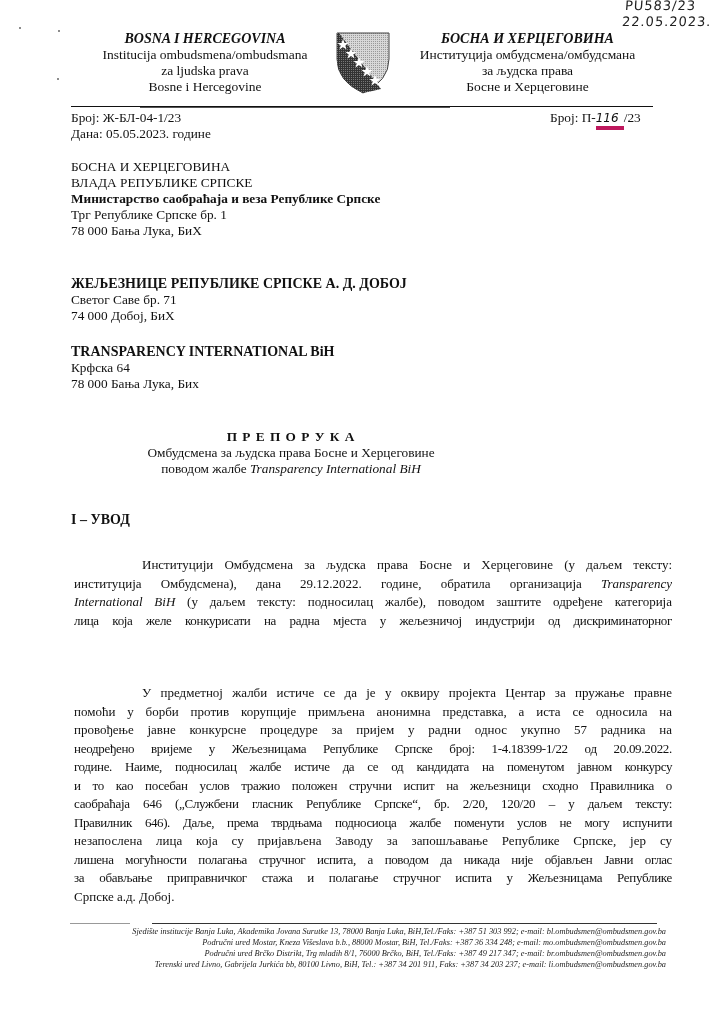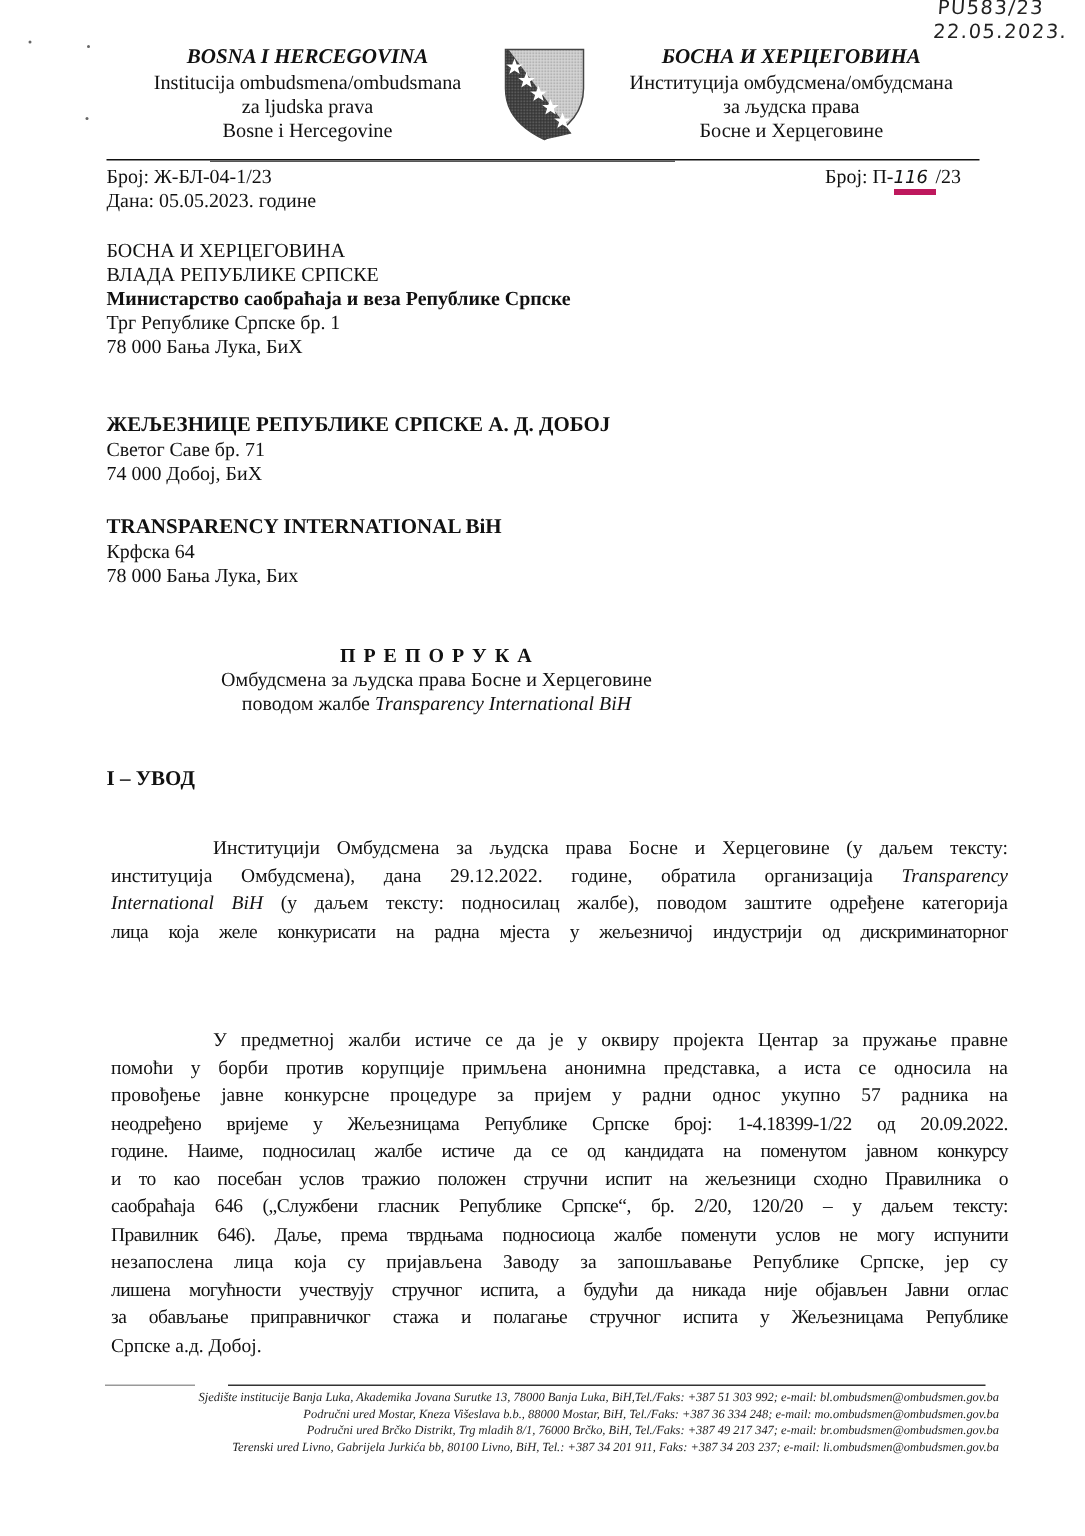--- a/index.html
+++ b/index.html
@@ -114,21 +114,21 @@
 <div class="para" style="top:666px;margin-top:18px;">
   <span class="ln ind">У предметној жалби истиче се да је у оквиру пројекта Центар за пружање правне</span>
   <span class="ln">помоћи у борби против корупције примљена анонимна представка, а иста се односила на</span>
   <span class="ln">провођење јавне конкурсне процедуре за пријем у радни однос укупно 57 радника на</span>
   <span class="ln" style="letter-spacing:-0.3px;">неодређено вријеме у Жељезницама Републике Српске број: 1-4.18399-1/22 од 20.09.2022.</span>
   <span class="ln" style="letter-spacing:-0.4px;">године. Наиме, подносилац жалбе истиче да се од кандидата на поменутом јавном конкурсу</span>
   <span class="ln" style="letter-spacing:-0.3px;">и то као посебан услов тражио положен стручни испит на жељезници сходно Правилника о</span>
   <span class="ln" style="letter-spacing:-0.3px;">саобраћаја 646 („Службени гласник Републике Српске“, бр. 2/20, 120/20 – у даљем тексту:</span>
   <span class="ln" style="letter-spacing:-0.4px;">Правилник 646). Даље, према тврдњама подносиоца жалбе поменути услов не могу испунити</span>
   <span class="ln">незапослена лица која су пријављена Заводу за запошљавање Републике Српске, јер су</span>
-  <span class="ln" style="letter-spacing:-0.4px;">лишена могућности учествују стручног испита, а будући да никада није објављен Јавни оглас</span>
+  <span class="ln" style="letter-spacing:-0.4px;">лишена могућности полагања стручног испита, а поводом да никада није објављен Јавни оглас</span>
   <span class="ln" style="letter-spacing:-0.3px;">за обављање приправничког стажа и полагање стручног испита у Жељезницама Републике</span>
   <span class="ln last">Српске а.д. Добој.</span>
 </div>
 
 <div class="rule" style="left:152px; top:923px; width:505px; background:#333;"></div>
 <div class="rule" style="left:70px; top:923px; width:60px; background:#999;"></div>
 <div class="footer" style="top:926px;">
   <div>Sjedište institucije Banja Luka, Akademika Jovana Surutke 13, 78000 Banja Luka, BiH,Tel./Faks: +387 51 303 992; e-mail: bl.ombudsmen@ombudsmen.gov.ba</div>
   <div>Područni ured Mostar, Kneza Višeslava b.b., 88000 Mostar, BiH, Tel./Faks: +387 36 334 248; e-mail: mo.ombudsmen@ombudsmen.gov.ba</div>
   <div>Područni ured Brčko Distrikt, Trg mladih 8/1, 76000 Brčko, BiH, Tel./Faks: +387 49 217 347; e-mail: br.ombudsmen@ombudsmen.gov.ba</div>

